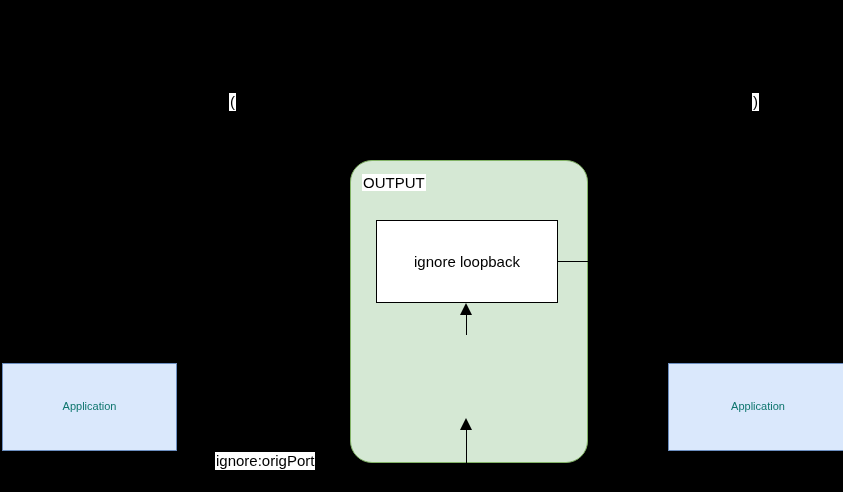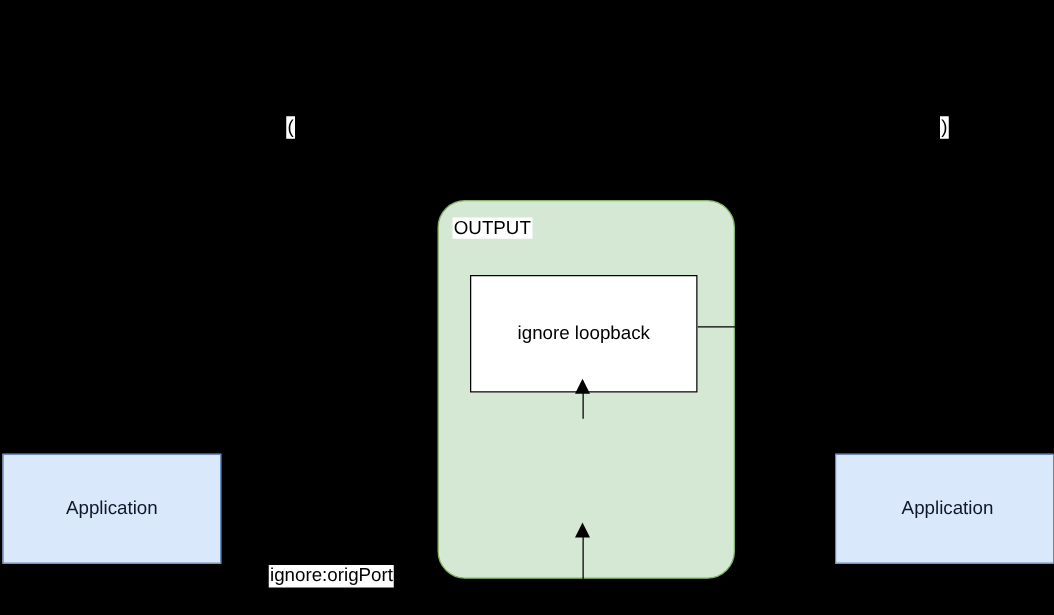--- a/index.html
+++ b/index.html
@@ -23,22 +23,22 @@
     display: flex;
     align-items: center;
     justify-content: center;
     text-align: center;
   }
 
   
   .app-box {
     background: #dae8fc;
     border: 1px solid #6c8ebf;
-    color: #0f172a;
-    font-size: 15px;
+    color: #0f766e;
+    font-size: 11px;
     line-height: 1.2;
   }
   .app-box-left  { left: 2px;   top: 363px; width: 175px; height: 88px; }
   .app-box-right { left: 668px; top: 363px; width: 180px; height: 88px; }
 
   
   .group-box {
     left: 350px;
     top: 160px;
     width: 238px;
@@ -61,21 +61,21 @@
   }
 
   
   .proc-box {
     background: #ffffff;
     border: 1px solid #000000;
     color: #000000;
     font-size: 15px;
     line-height: 1.2;
   }
-  .proc-loopback { left: 376px; top: 220px; width: 182px; height: 94px; }
+  .proc-loopback { left: 376px; top: 220px; width: 182px; height: 83px; }
   .proc-proxy    { left: 376px; top: 335px; width: 182px; height: 83px; }
 
   
   .conn {
     position: absolute;
     background: #000000;
   }
   .conn-v { width: 1px; }
   .conn-h { height: 1px; }
 

